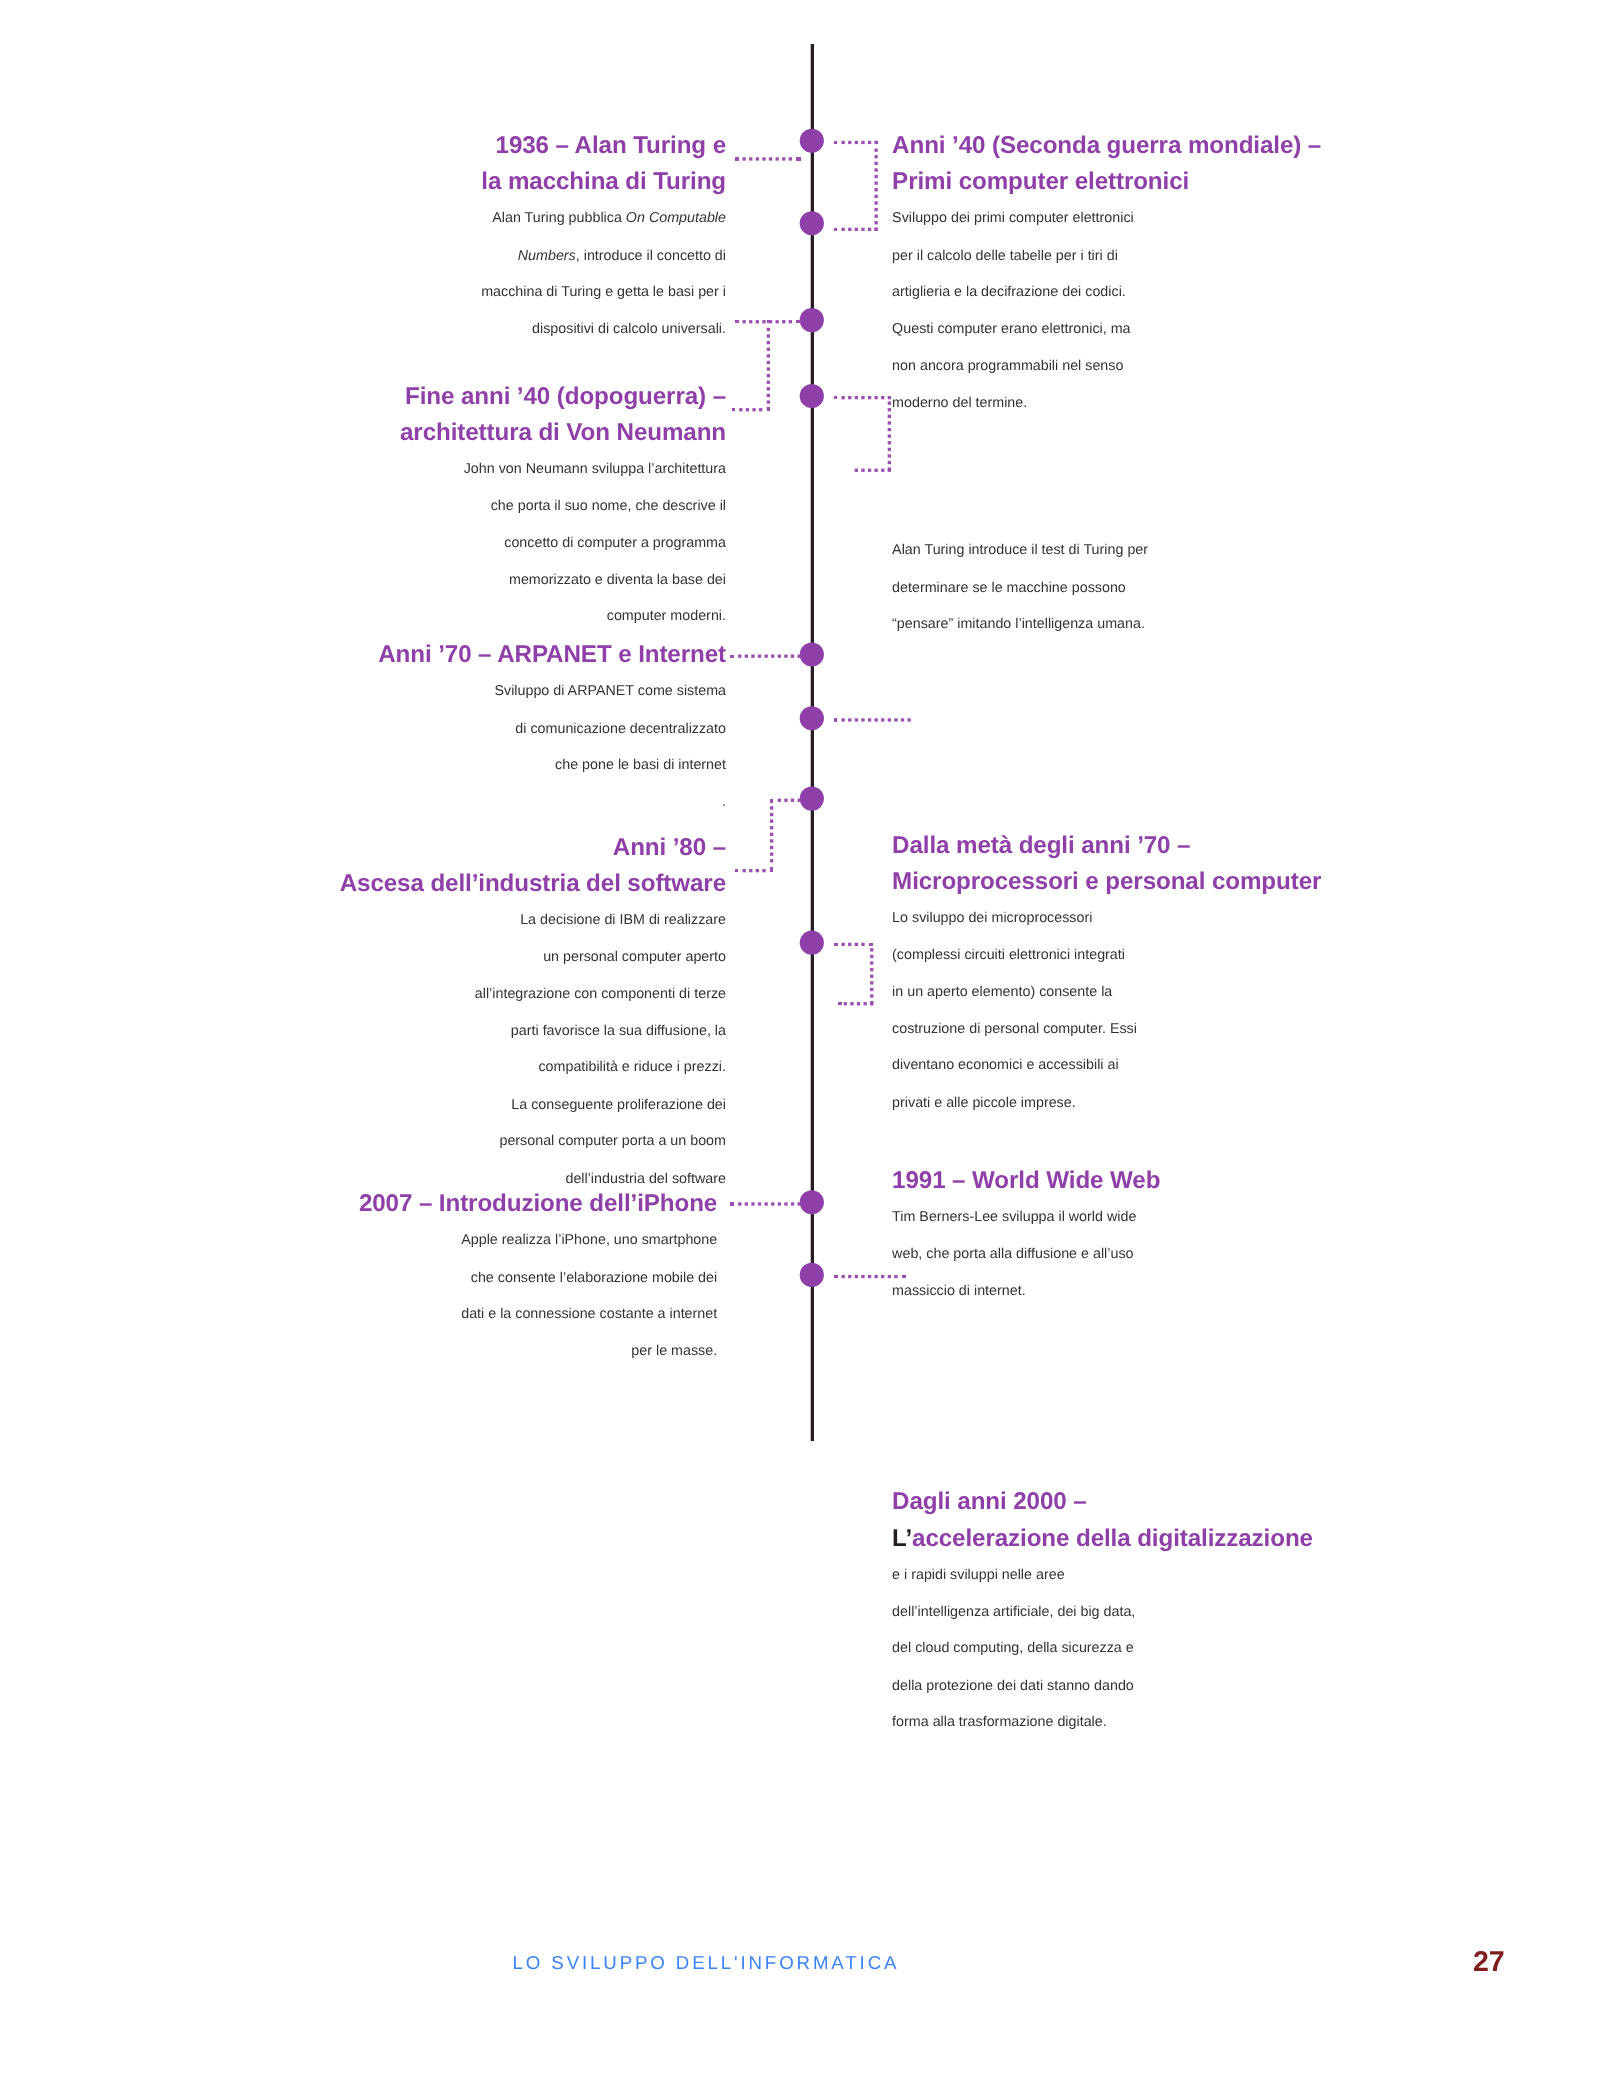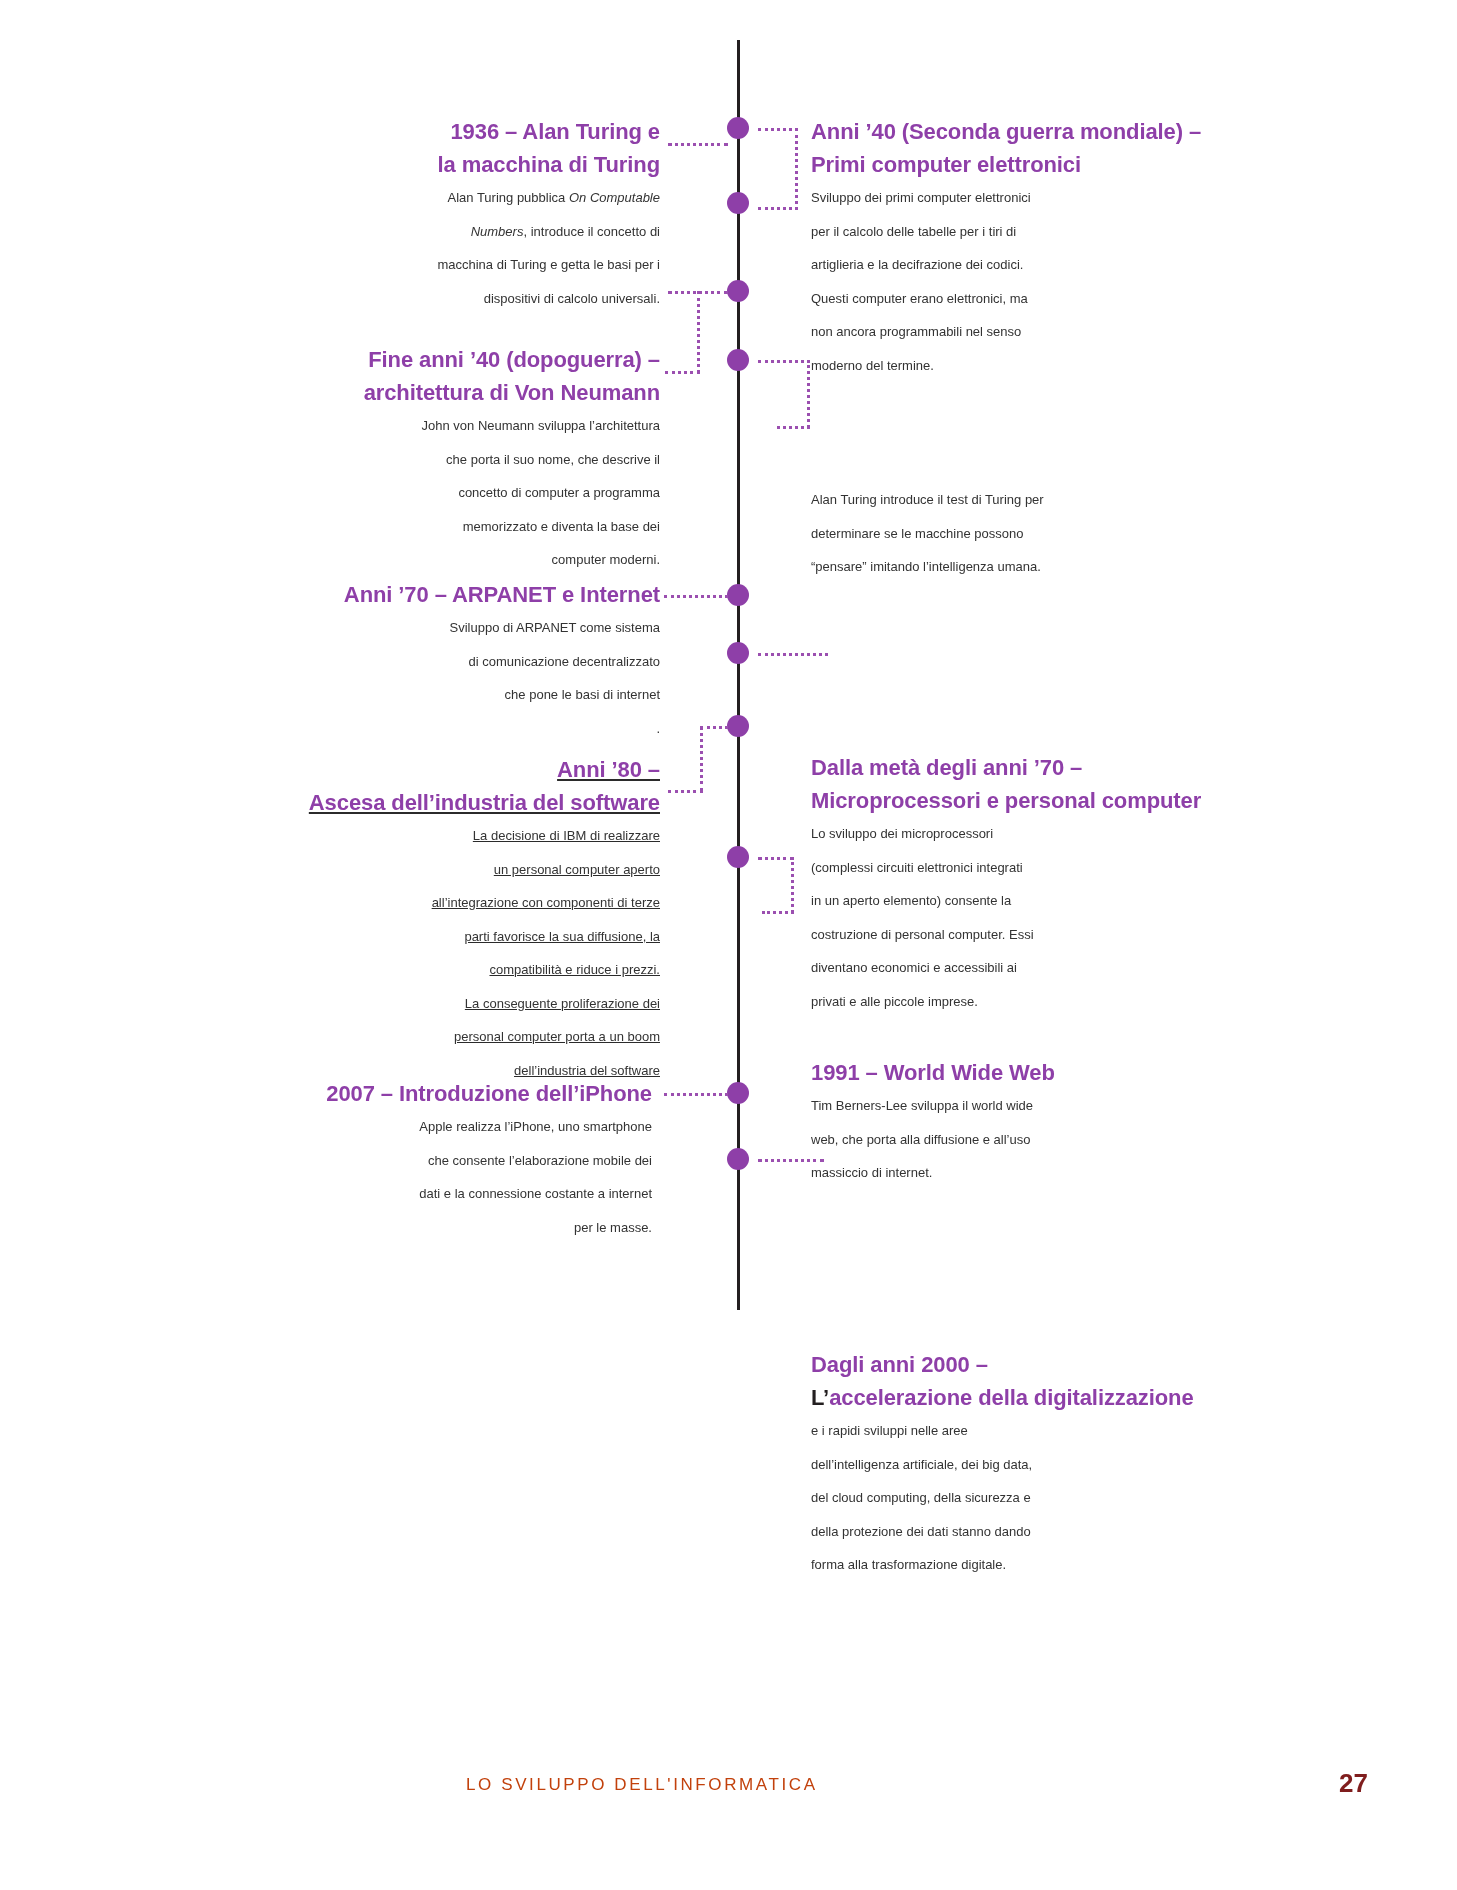--- a/index.html
+++ b/index.html
@@ -81,21 +81,21 @@
     color: #231f20;
   }
 
   
   #footer-label {
     position: absolute;
     left: 466px;
     top: 1775px;
     font-size: 17px;
     letter-spacing: 2.6px;
-    color: #c2410c;
+    color: #3b82f6;
     font-weight: normal;
   }
   #page-number {
     position: absolute;
     left: 1339px;
     top: 1768px;
     font-size: 26px;
     font-weight: bold;
     color: #7f1d1d;
   }
@@ -176,21 +176,21 @@
     <span>Anni ’70 – ARPANET e Internet</span>
   </div>
   <div class="entry-body">
     <span>Sviluppo di ARPANET come sistema</span><br>
     <span>di comunicazione decentralizzato</span><br>
     <span>che pone le basi di internet</span><br>
     <span>.</span>
   </div>
 </div>
 
-<div class="entry left" style="left:190px; top:753px; width:470px;text-decoration:underline;">
+<div class="entry left" style="left:190px; top:753px; width:470px;">
   <div class="entry-title">
     <span>Anni ’80 –</span><br>
     <span>Ascesa dell’industria del software</span>
   </div>
   <div class="entry-body">
     <span>La decisione di IBM di realizzare</span><br>
     <span>un personal computer aperto</span><br>
     <span>all’integrazione con componenti di terze</span><br>
     <span>parti favorisce la sua diffusione, la</span><br>
     <span>compatibilità e riduce i prezzi.</span><br>

